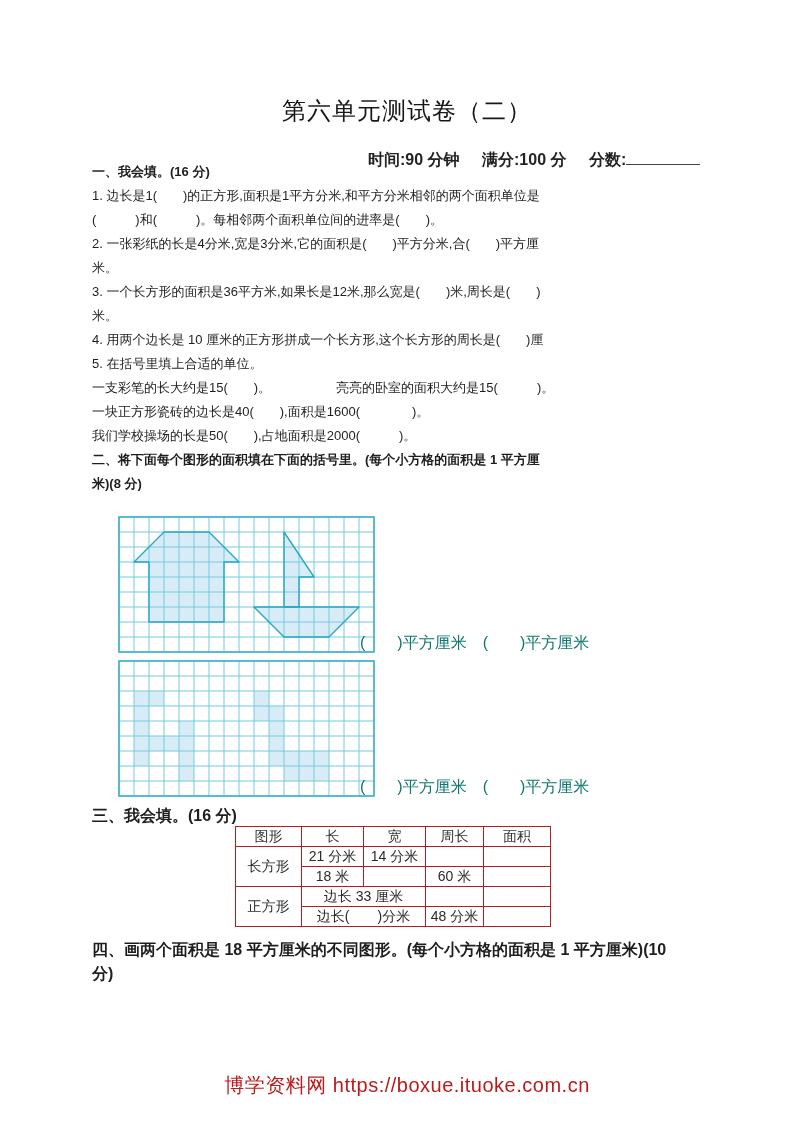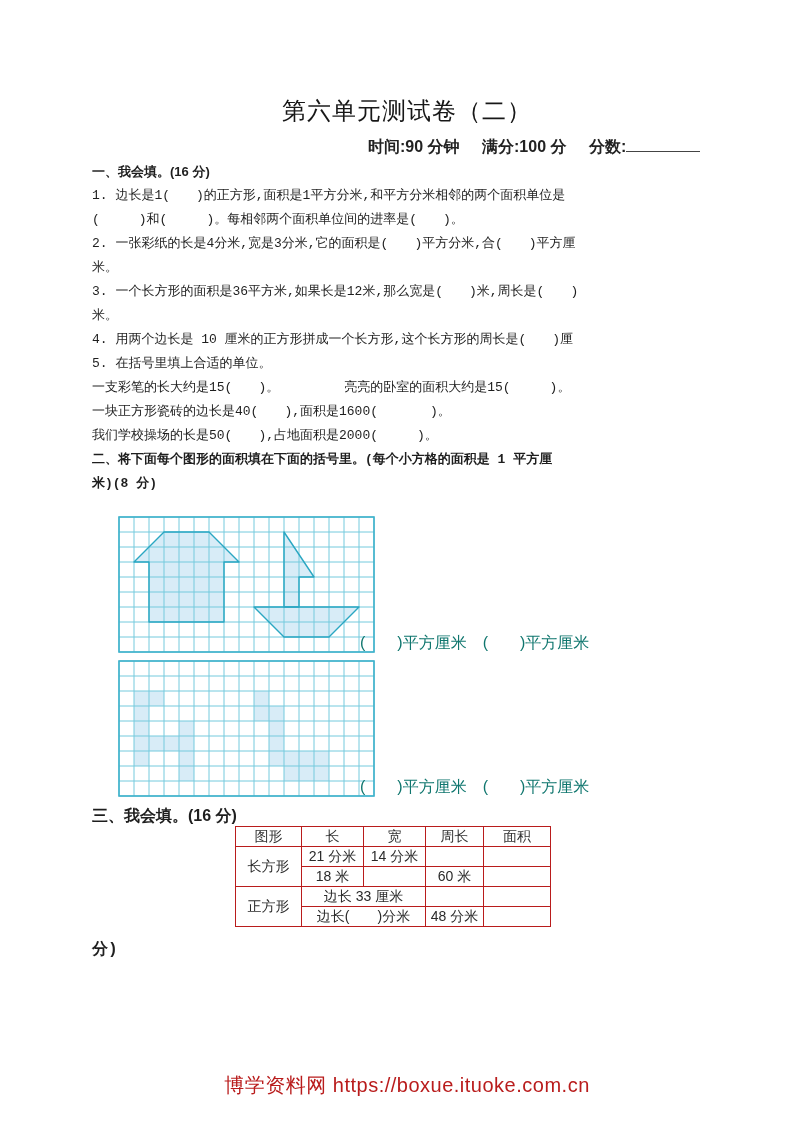--- a/index.html
+++ b/index.html
@@ -1,26 +1,26 @@
 <!DOCTYPE html>
 <html><head>
 <meta charset="utf-8">
 <style>
   html,body{margin:0;padding:0;background:#ffffff;}
   .page{position:relative;width:793px;height:1122px;background:#ffffff;overflow:hidden;
         font-family:"Liberation Sans",sans-serif;color:#1e1e1e;padding-left:21px;}
   .title{position:absolute;top:95px;left:0;width:100%;text-align:center;
          font-family:"Liberation Serif",serif;font-size:24px;letter-spacing:1px;color:#171717;}
-  .meta{position:absolute;top:137px;left:368px;font-size:16px;font-weight:bold;color:#222;white-space:nowrap;}
+  .meta{position:absolute;top:150px;left:368px;font-size:16px;font-weight:bold;color:#222;white-space:nowrap;}
   .meta span{font-weight:bold;}
   .meta .gap{display:inline-block;width:18px;}
   .score-line{display:inline-block;width:74px;border-bottom:1.5px solid #444;height:14px;vertical-align:baseline;}
   .textblock{position:absolute;left:92px;width:625px;font-size:13px;line-height:24px;}
   .h{font-weight:bold;}
-  .ln{white-space:pre-wrap;font-family:Liberation Mono, monospace;}
+  .ln{white-space:pre-wrap;}
   .gridwrap{position:absolute;left:118px;}
   .caption{position:absolute;left:360px;font-size:16px;white-space:nowrap;color:#0f766e;}
   .sec3head{position:absolute;left:92px;top:806px;font-size:16px;font-weight:bold;}
   table.shapes{position:absolute;left:235px;top:826px;border-collapse:collapse;
                font-size:14px;color:#2a2a2a;table-layout:fixed;}
   table.shapes td,table.shapes th{border:1px solid #b91c1c;text-align:center;vertical-align:middle;
                height:19px;padding:0 2px;font-weight:normal;overflow:hidden;white-space:nowrap;}
   table.shapes th{color:#333;}
   .sec4{position:absolute;left:92px;top:938px;width:625px;font-size:16px;line-height:24px;}
   .footer{position:absolute;top:1072px;left:0;width:100%;text-align:center;
@@ -199,18 +199,19 @@
     </tr>
     <tr>
       <td colspan="2">边长(　　)分米</td>
       <td>48 分米</td>
       <td></td>
     </tr>
   </tbody>
     </table>
 
   <div class="sec4">
+    <div class="ln h">四、画两个面积是 18 平方厘米的不同图形。(每个小方格的面积是 1 平方厘米)(10</div>
     <div class="ln h">分)</div>
   </div>
 
   <div class="footer">博学资料网 https://boxue.ituoke.com.cn</div>
 
 </div>
 
 </body></html>

